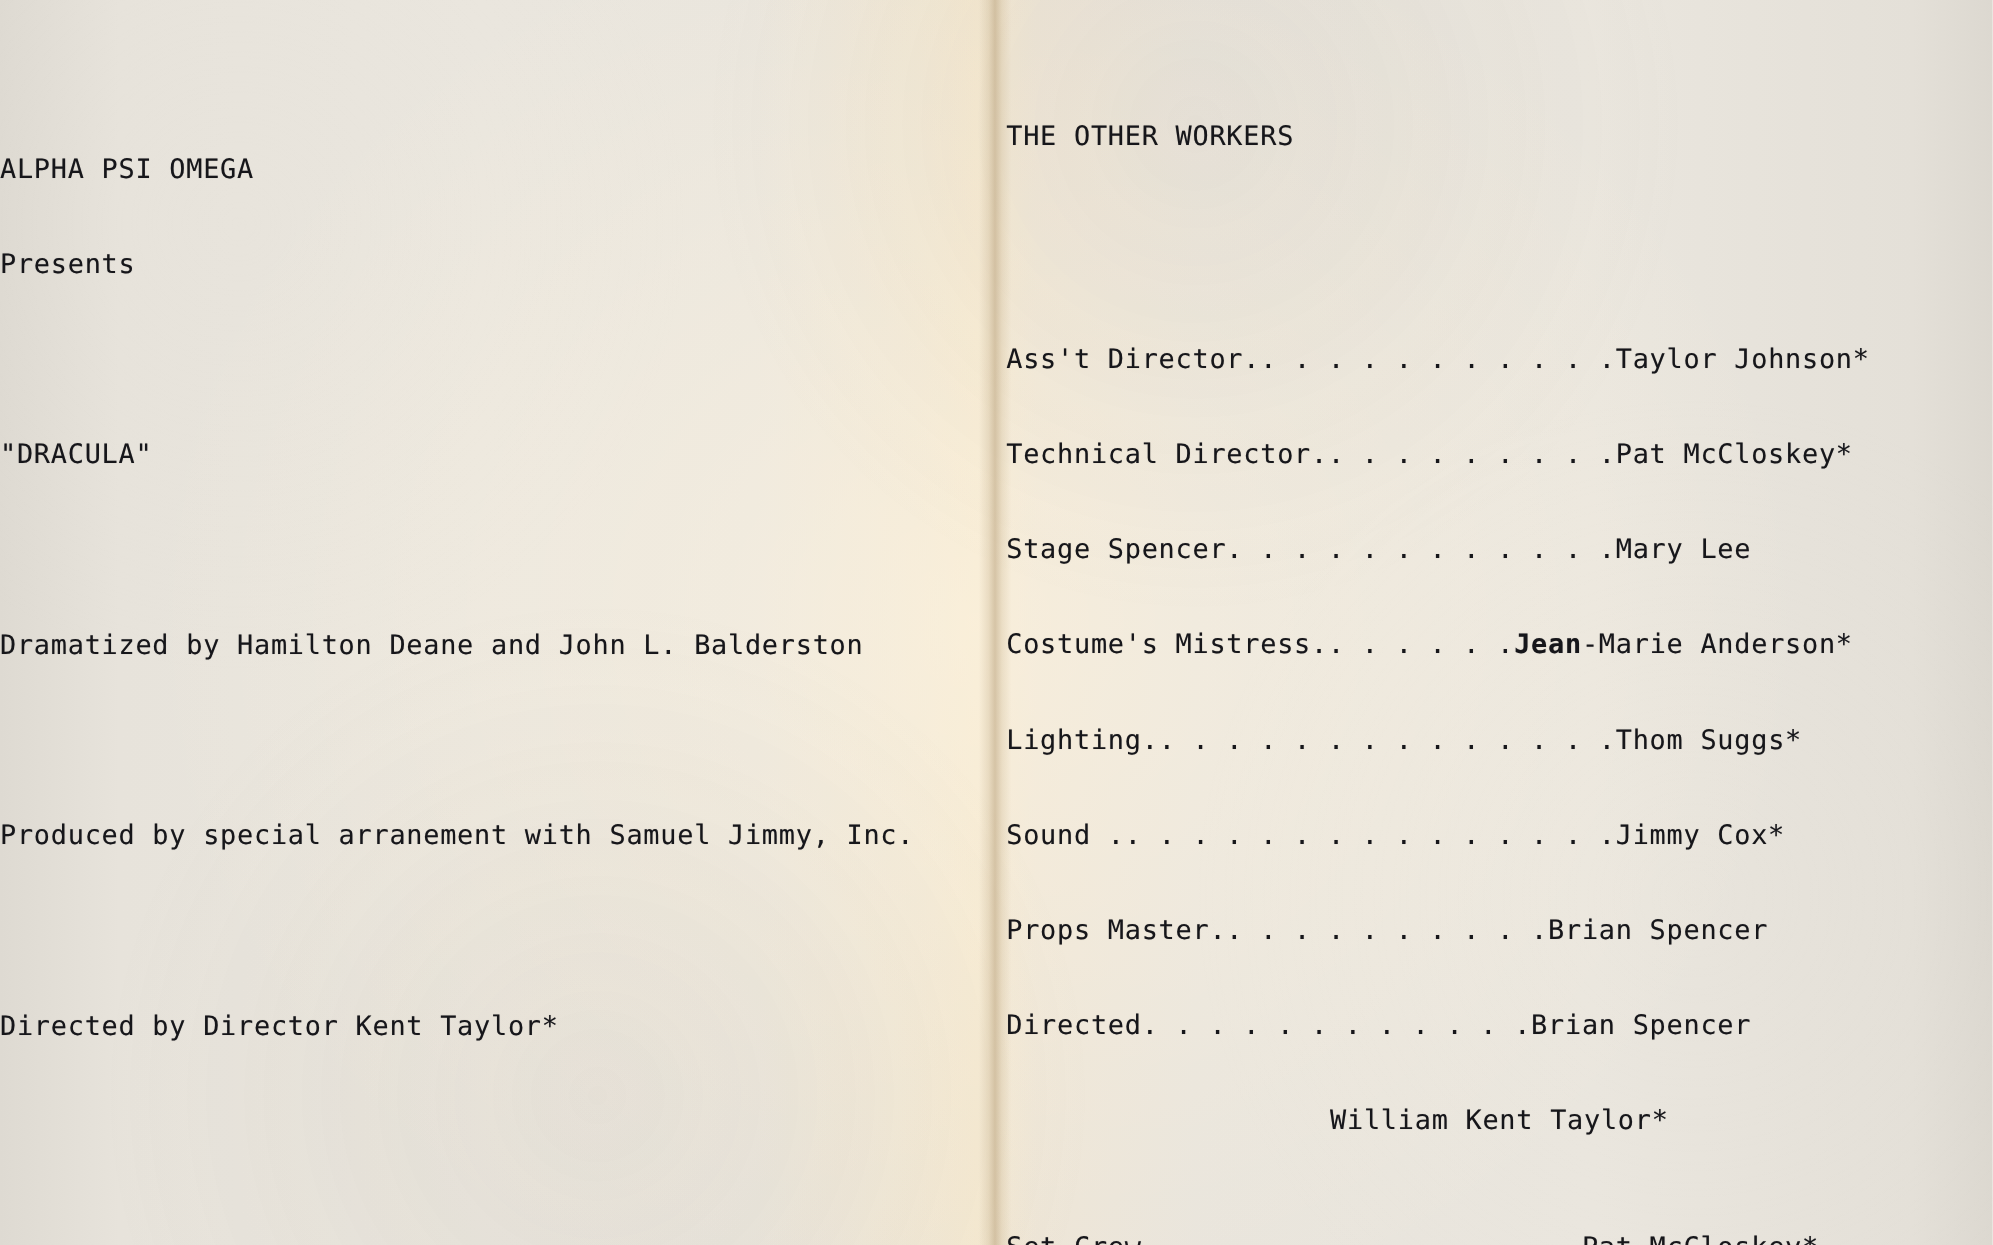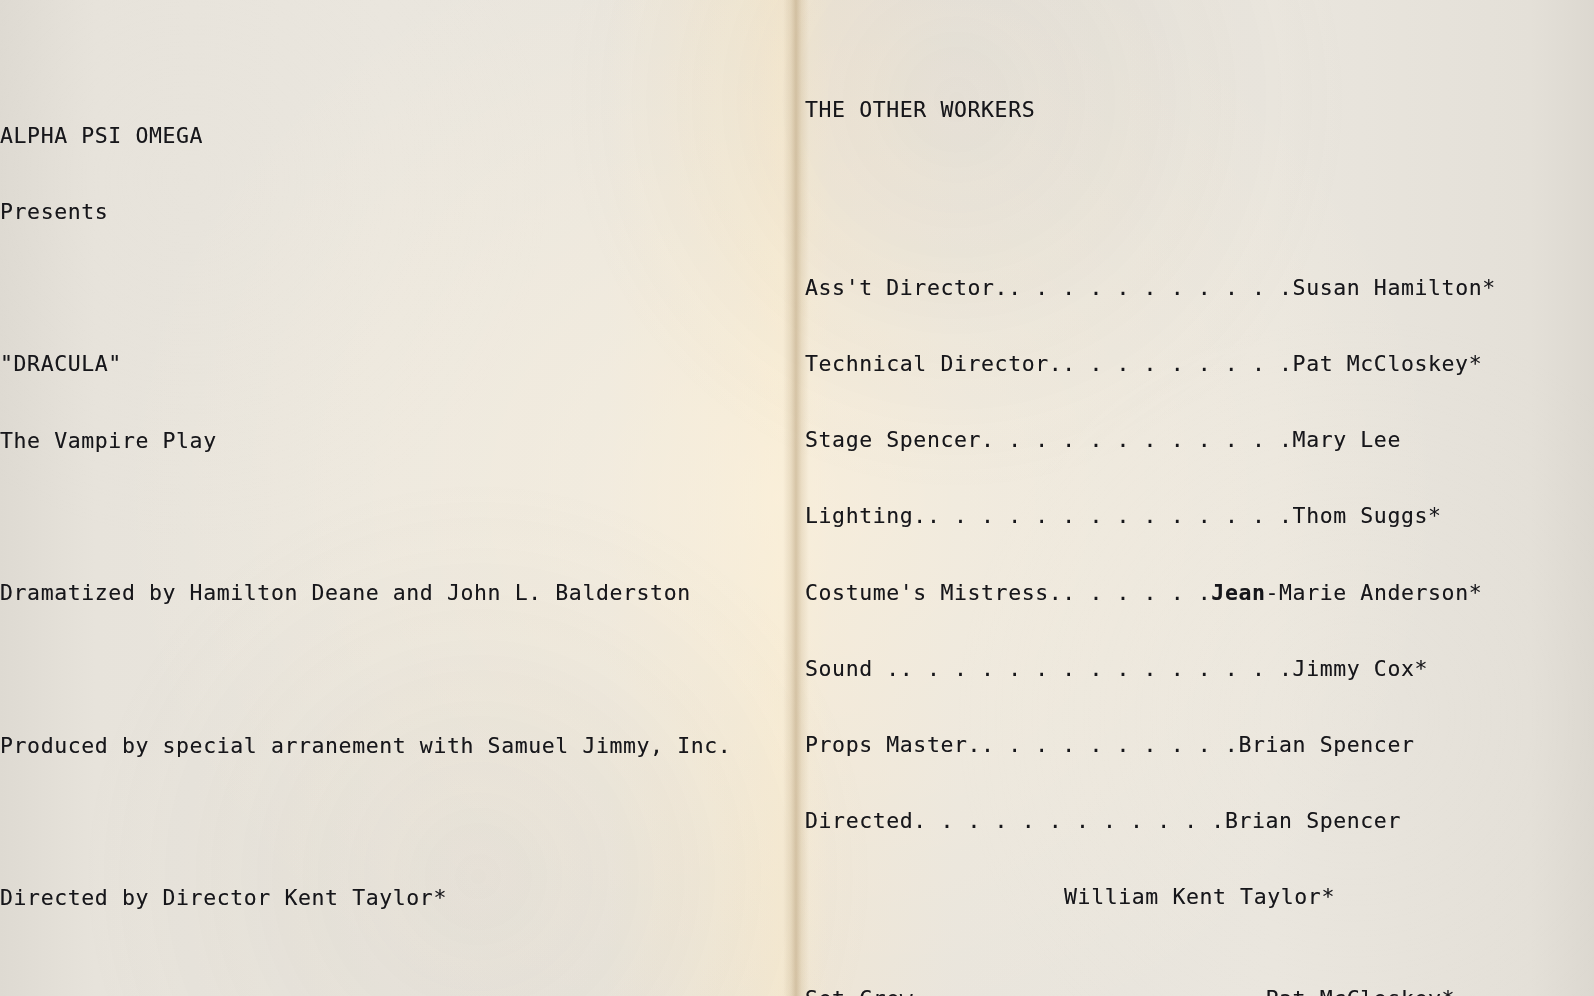--- a/index.html
+++ b/index.html
@@ -94,21 +94,20 @@
 <body>
 
 <div class="page">
   <div class="fold"></div>
 
   <div class="col col-left" style="top:72px;">
     <span class="ln center">ALPHA PSI OMEGA</span>
     <span class="ln center">Presents</span>
     <span class="blank"></span>
     <span class="ln center">"DRACULA"</span>
-    <span class="ln center">The Vampire Play</span>
     <span class="blank"></span>
     <span class="ln center">Dramatized by Hamilton Deane and John L. Balderston</span>
     <span class="blank"></span>
     <span class="ln center">Produced by special arranement with Samuel Jimmy, Inc.</span>
     <span class="blank"></span>
     <span class="ln center">Directed by Director Kent Taylor*</span>
     
     
     
     
@@ -135,25 +134,25 @@
     
     
     
     
   </div>
 
   <div class="col col-right" style="top:46px;">
     <span class="ln center">THE OTHER WORKERS</span>
     <span class="blank"></span>
 
-    <span class="ln"><span>Ass't Director.</span><span>. . . . . . . . . . .</span><span>Susan Hamilton*</span></span>
+    <span class="ln"><span>Ass't Director.</span><span>. . . . . . . . . . .</span><span>Taylor Johnson*</span></span>
     <span class="ln"><span>Technical Director.</span><span>. . . . . . . . .</span><span>Pat McCloskey*</span></span>
     <span class="ln"><span>Stage Spencer</span><span>. . . . . . . . . . . .</span><span>Mary Lee</span></span>
+    <span class="ln"><span>Costume's Mistress.</span><span>. . . . . .</span><span class="bold">Jean</span><span>-Marie Anderson*</span></span>
     <span class="ln"><span>Lighting.</span><span>. . . . . . . . . . . . . .</span><span>Thom Suggs*</span></span>
-    <span class="ln"><span>Costume's Mistress.</span><span>. . . . . .</span><span class="bold">Jean</span><span>-Marie Anderson*</span></span>
     <span class="ln"><span>Sound .</span><span>. . . . . . . . . . . . . . .</span><span>Jimmy Cox*</span></span>
     <span class="ln"><span>Props Master.</span><span>. . . . . . . . . .</span><span>Brian Spencer</span></span>
     <span class="ln"><span>Directed</span><span>. . . . . . . . . . . .</span><span>Brian Spencer</span></span>
     <span class="ln right">William Kent Taylor*</span>
 
     <span class="ln"><span>Set Crew.</span><span>. . . . . . . . . . . . .</span><span>Pat McCloskey*</span></span>
 
     
     
     

